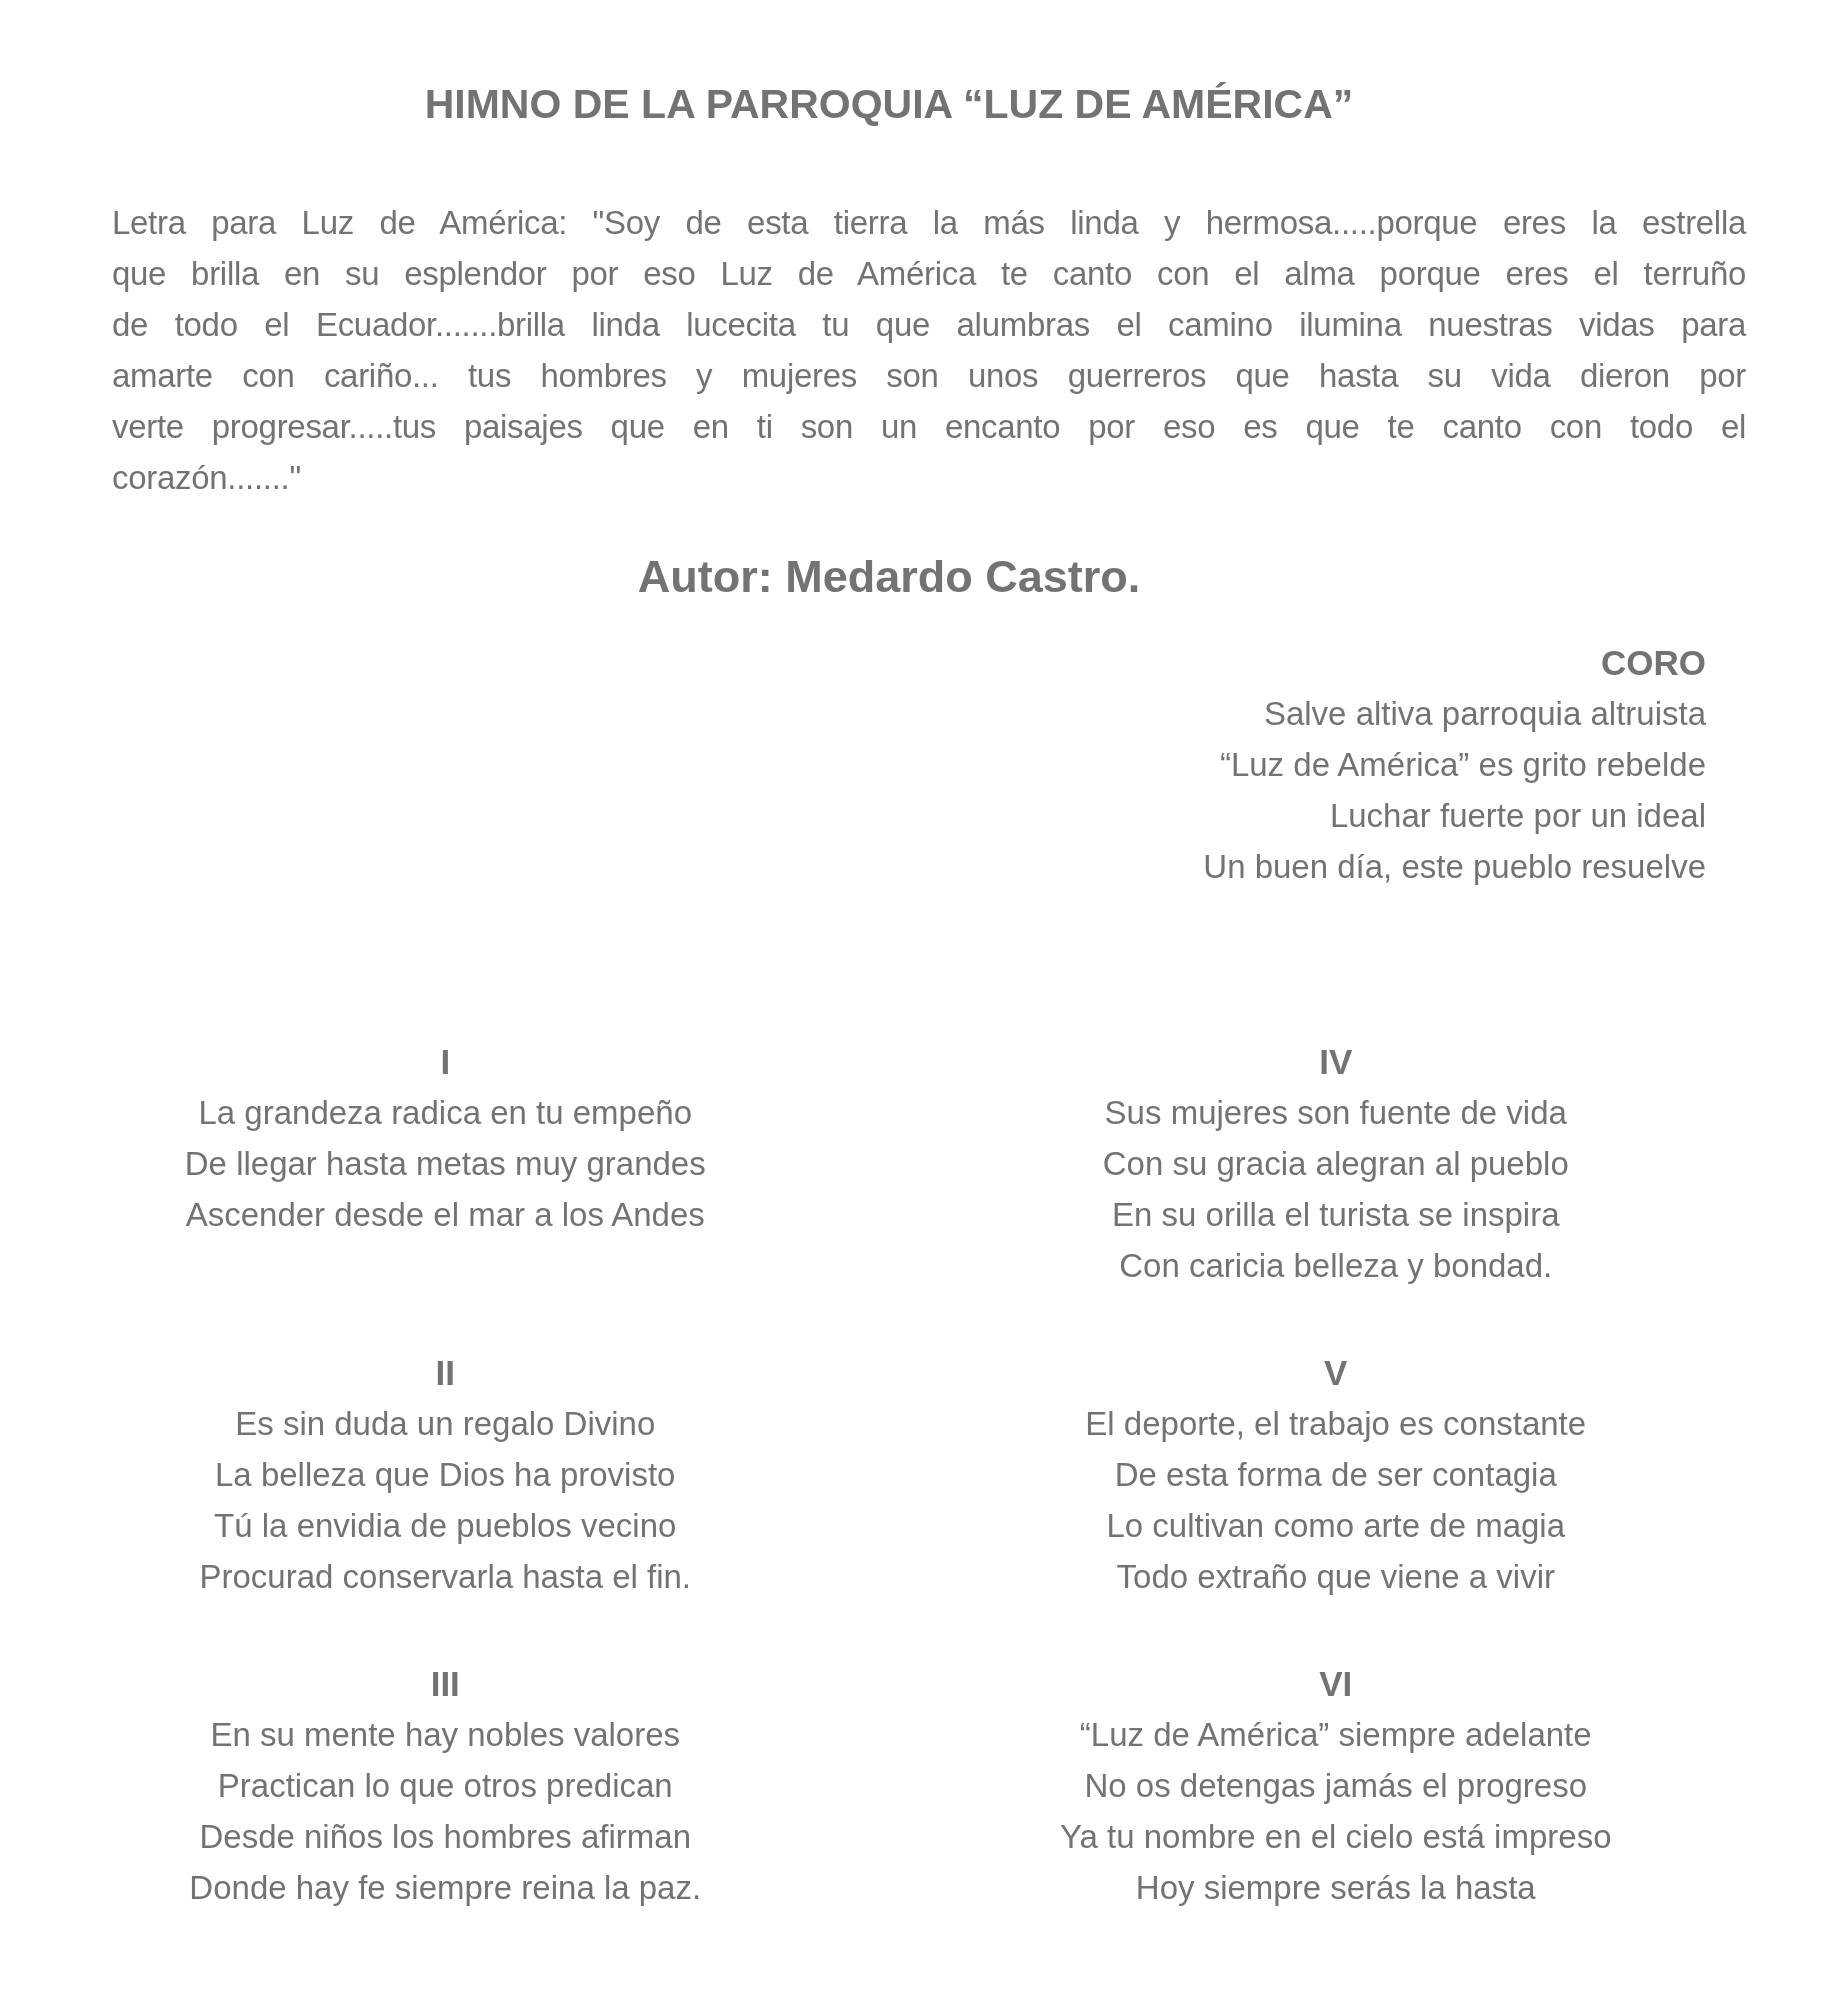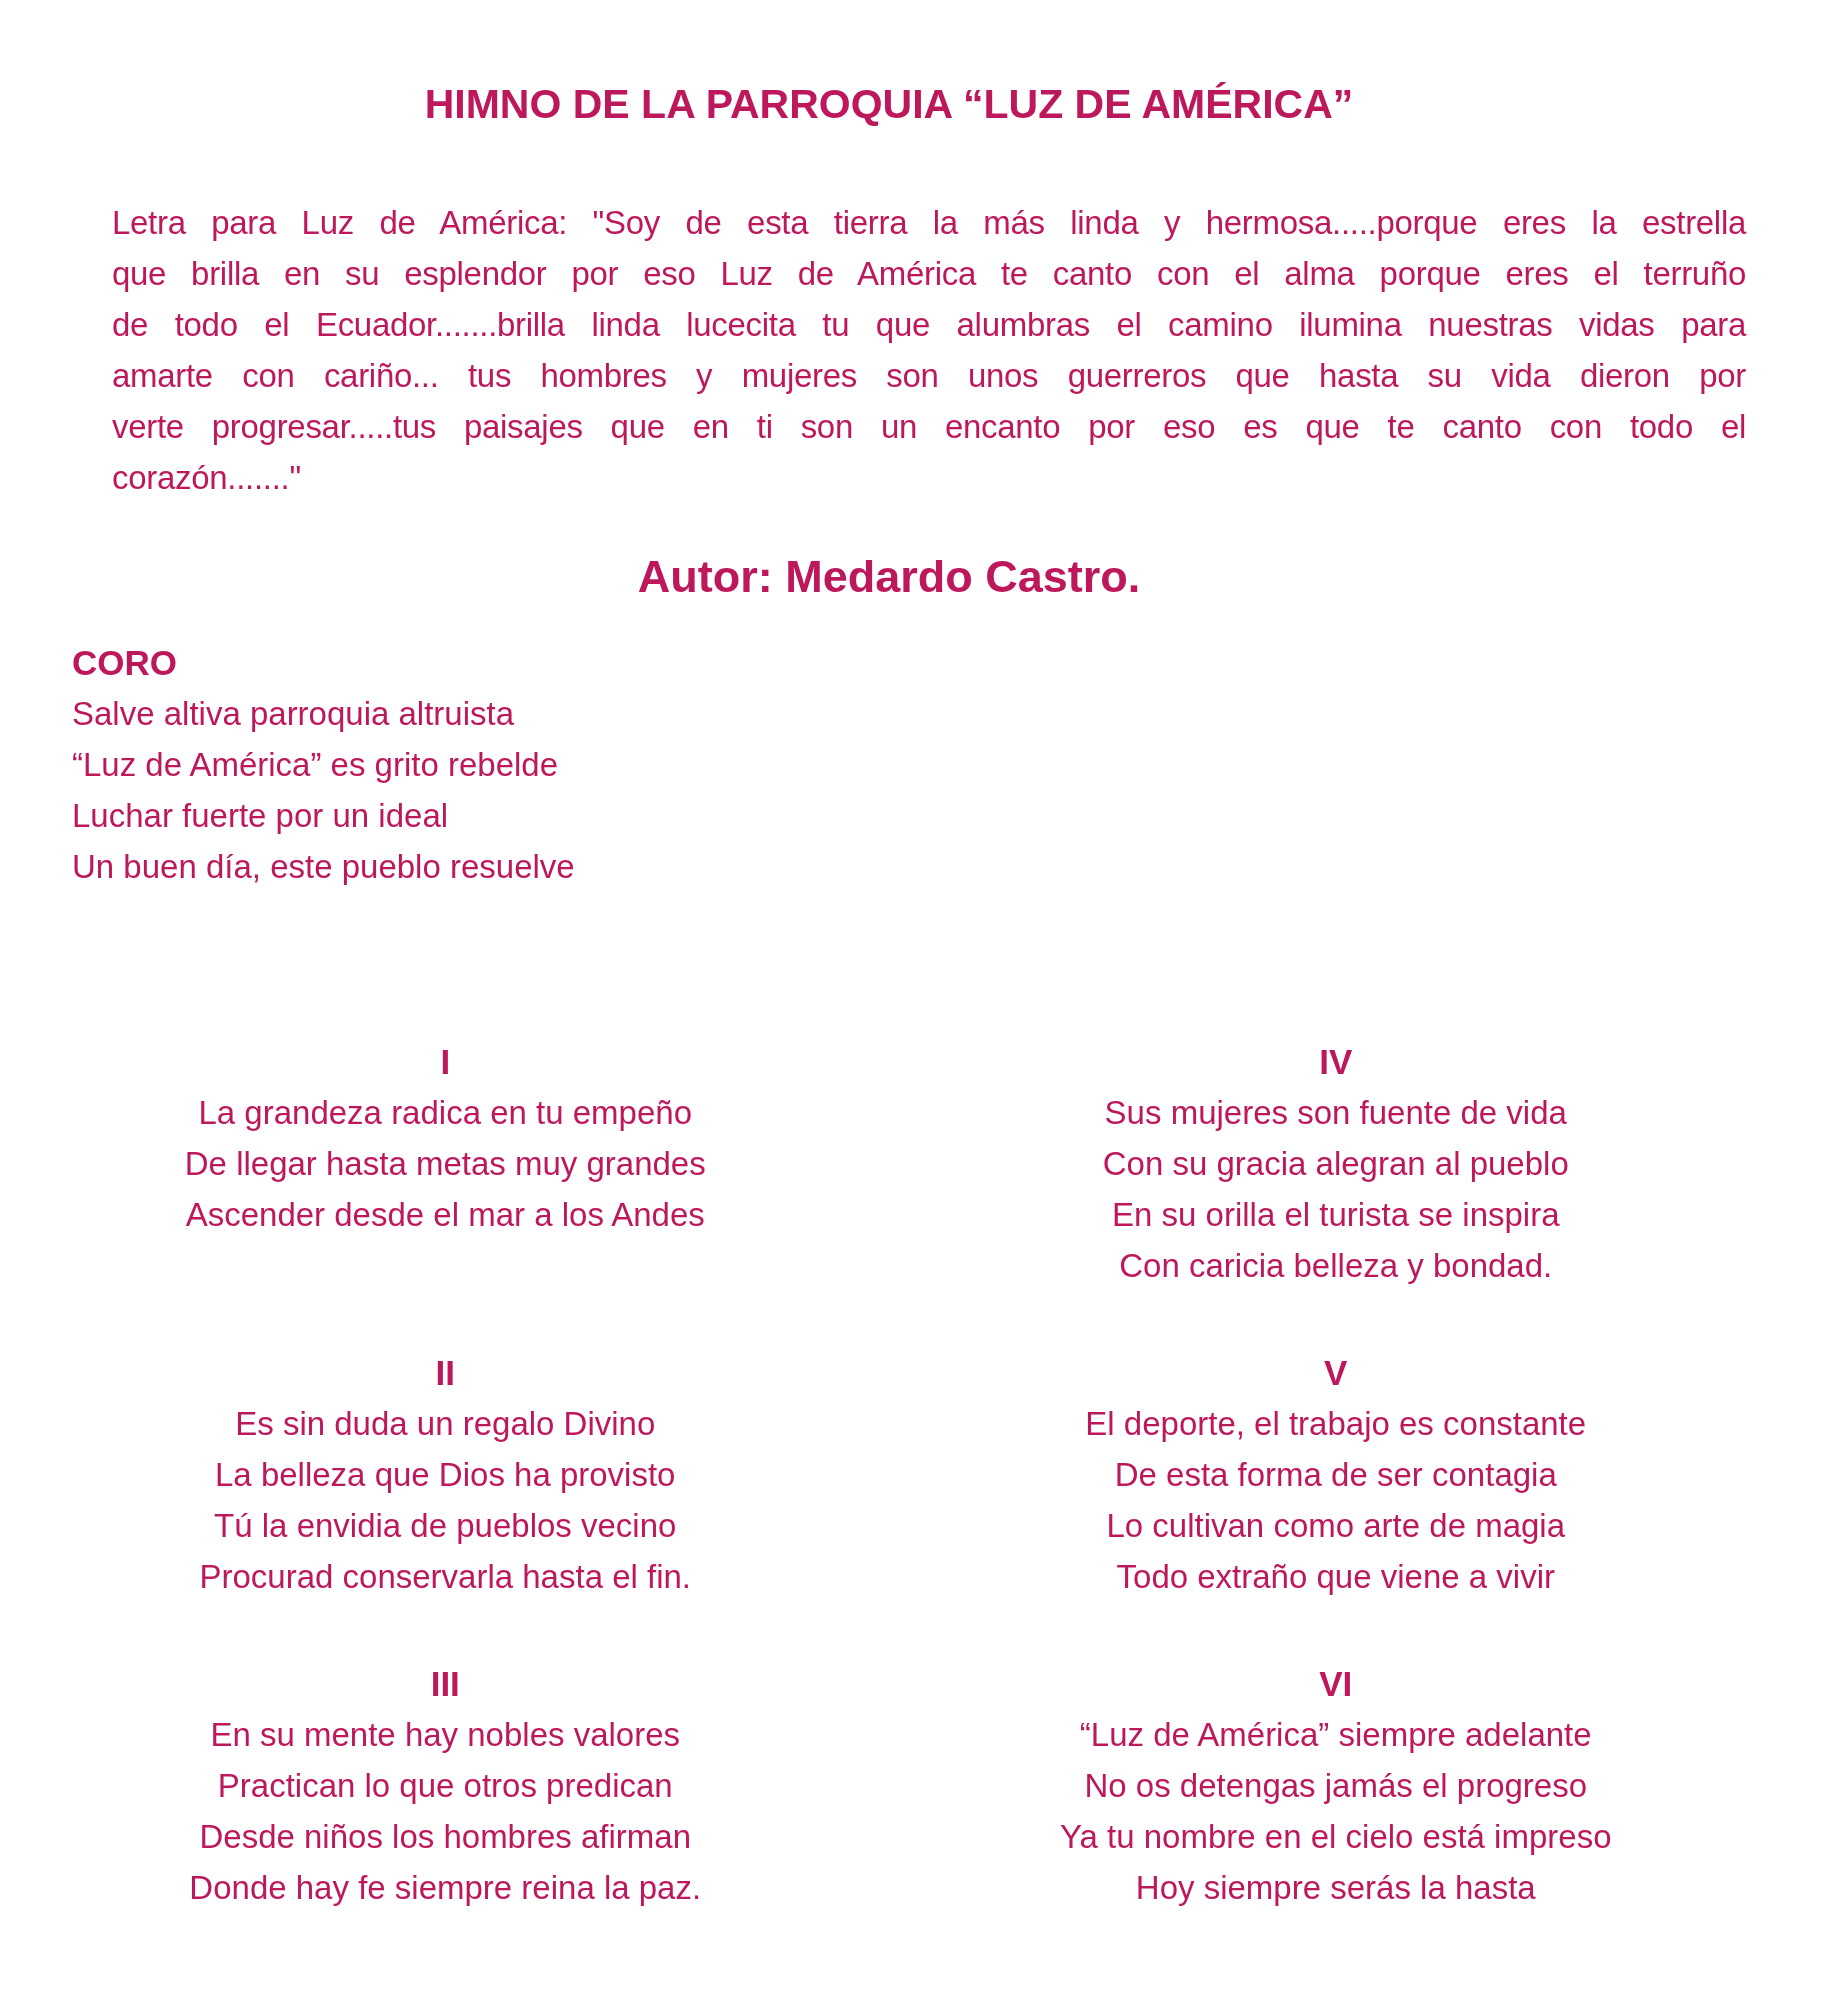--- a/index.html
+++ b/index.html
@@ -6,21 +6,21 @@
     margin: 0;
     padding: 0;
     background: #ffffff;
   }
   .page {
     position: relative;
     width: 1840px;
     height: 1996px;
     box-sizing: border-box;
     background: #ffffff;
-    color: #be185d;
+    color: #737373;
     font-family: "Liberation Sans", sans-serif;
     padding-top: 78px;
     overflow: hidden;
   }
   .doc-title {
     width: 1634px;
     margin: 0 134px 0 72px;
     text-align: center;
     font-size: 41px;
     font-weight: bold;
@@ -47,21 +47,21 @@
     width: 1634px;
     margin: 48px 134px 0 72px;
     text-align: center;
     font-size: 45px;
     font-weight: bold;
     line-height: 51px;
   }
   .chorus {
     width: 1634px;
     margin: 35px 134px 16px 72px;
-    text-align: left;
+    text-align: right;
     font-size: 33px;
     line-height: 51px;
   }
   .chorus-heading {
     font-weight: bold;
     font-size: 35px;
   }
   .stanza-grid {
     width: 1781px;
     margin: 144px 0 0 0;

